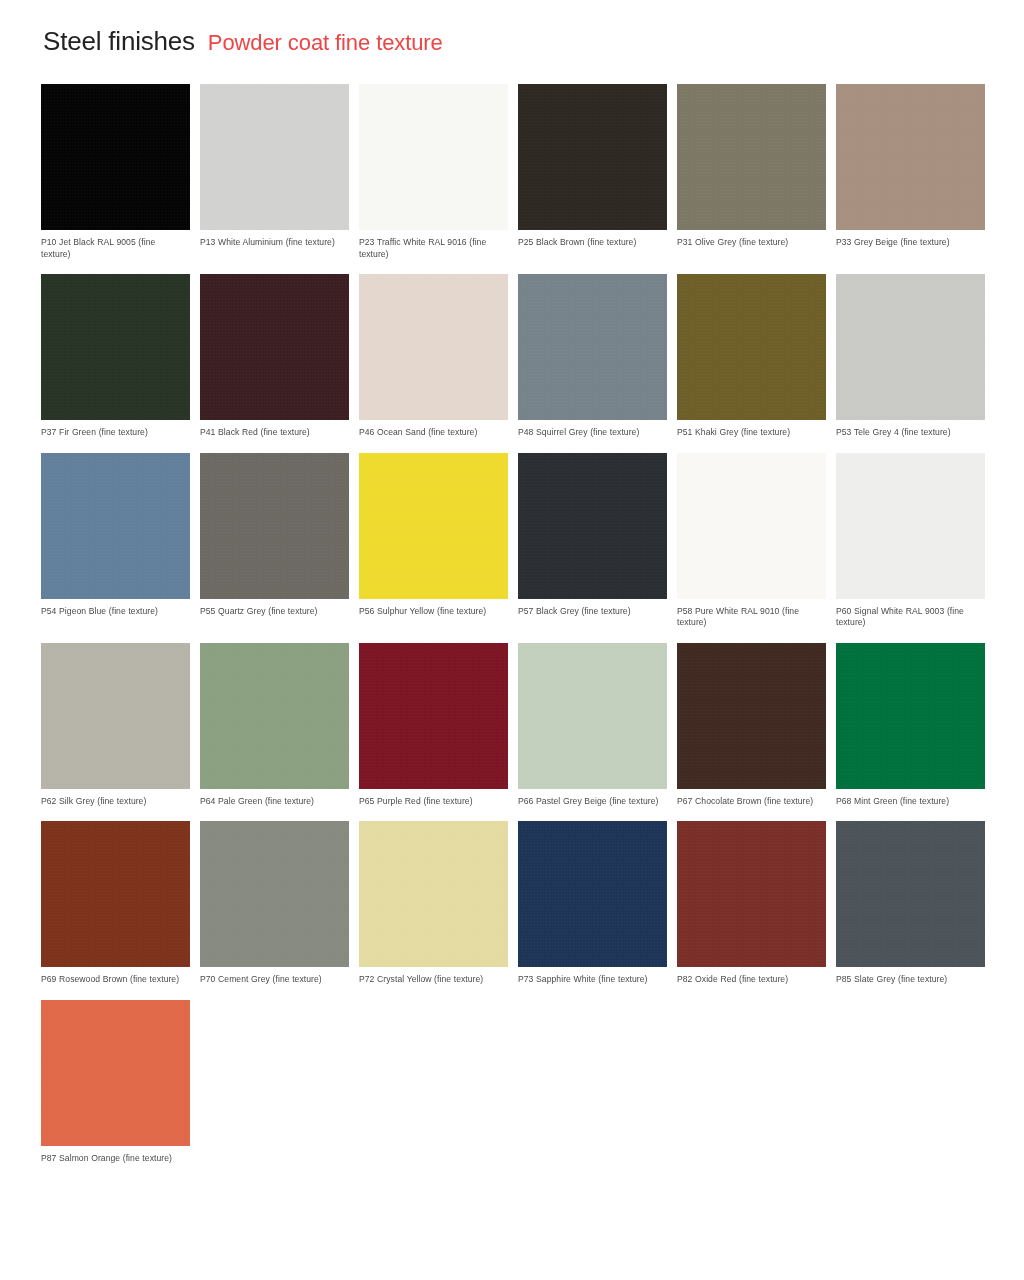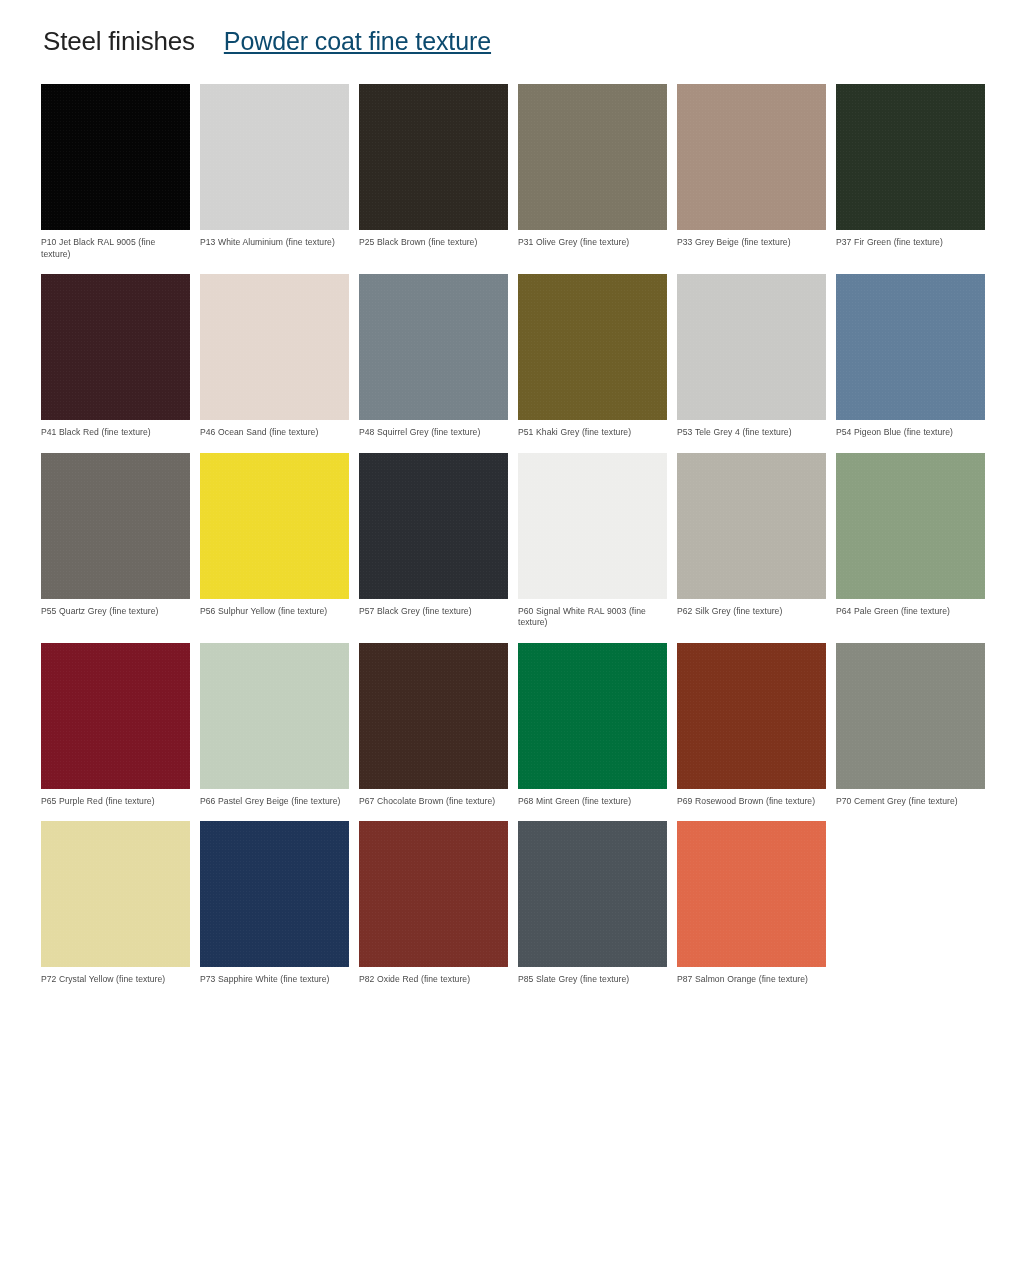--- a/index.html
+++ b/index.html
@@ -20,40 +20,39 @@
     height: 1280px;
     box-sizing: border-box;
     padding: 28px 40px 0 41px;
     position: relative;
     overflow: hidden;
   }
   
   .page-header {
     display: flex;
     align-items: baseline;
-    gap: 29px;
+    gap: 13px;
     margin: 0 0 14px 2px;
     height: 42px;
   }
   .title-main {
     font-size: 26px;
     font-weight: 400;
     color: #222222;
     letter-spacing: -0.2px;
     line-height: 1;
     white-space: nowrap;
   }
   .title-sub {
-    font-size: 25px;
+    font-size: 22px;
     font-weight: 400;
-    color: #0c4a6e;
+    color: #ef4444;
     letter-spacing: -0.1px;
     line-height: 1;
     white-space: nowrap;
-    text-decoration: underline;
   }
   
   .swatch-grid {
     display: grid;
     grid-template-columns: repeat(6, 149px);
     column-gap: 10px;
     row-gap: 0;
     align-content: start;
   }
   .swatch-cell {
@@ -96,20 +95,24 @@
   <div class="swatch-grid" id="swatch-grid">
       <div class="swatch-cell">
         <div class="swatch-chip" style="background-color: rgb(5, 5, 5);"></div>
         <div class="swatch-label">P10 Jet Black RAL 9005 (fine texture)</div>
       </div>
       <div class="swatch-cell">
         <div class="swatch-chip" style="background-color: rgb(210, 210, 209);"></div>
         <div class="swatch-label">P13 White Aluminium (fine texture)</div>
       </div>
       <div class="swatch-cell">
+        <div class="swatch-chip" style="background-color: rgb(247, 247, 244);"></div>
+        <div class="swatch-label">P23 Traffic White RAL 9016 (fine texture)</div>
+      </div>
+      <div class="swatch-cell">
         <div class="swatch-chip" style="background-color: rgb(46, 41, 34);"></div>
         <div class="swatch-label">P25 Black Brown (fine texture)</div>
       </div>
       <div class="swatch-cell">
         <div class="swatch-chip" style="background-color: rgb(125, 119, 101);"></div>
         <div class="swatch-label">P31 Olive Grey (fine texture)</div>
       </div>
       <div class="swatch-cell">
         <div class="swatch-chip" style="background-color: rgb(168, 144, 128);"></div>
         <div class="swatch-label">P33 Grey Beige (fine texture)</div>
@@ -148,20 +151,24 @@
       </div>
       <div class="swatch-cell">
         <div class="swatch-chip" style="background-color: rgb(239, 219, 46);"></div>
         <div class="swatch-label">P56 Sulphur Yellow (fine texture)</div>
       </div>
       <div class="swatch-cell">
         <div class="swatch-chip" style="background-color: rgb(43, 46, 51);"></div>
         <div class="swatch-label">P57 Black Grey (fine texture)</div>
       </div>
       <div class="swatch-cell">
+        <div class="swatch-chip" style="background-color: rgb(250, 248, 244);"></div>
+        <div class="swatch-label">P58 Pure White RAL 9010 (fine texture)</div>
+      </div>
+      <div class="swatch-cell">
         <div class="swatch-chip" style="background-color: rgb(238, 238, 236);"></div>
         <div class="swatch-label">P60 Signal White RAL 9003 (fine texture)</div>
       </div>
       <div class="swatch-cell">
         <div class="swatch-chip" style="background-color: rgb(182, 179, 169);"></div>
         <div class="swatch-label">P62 Silk Grey (fine texture)</div>
       </div>
       <div class="swatch-cell">
         <div class="swatch-chip" style="background-color: rgb(139, 160, 129);"></div>
         <div class="swatch-label">P64 Pale Green (fine texture)</div>

